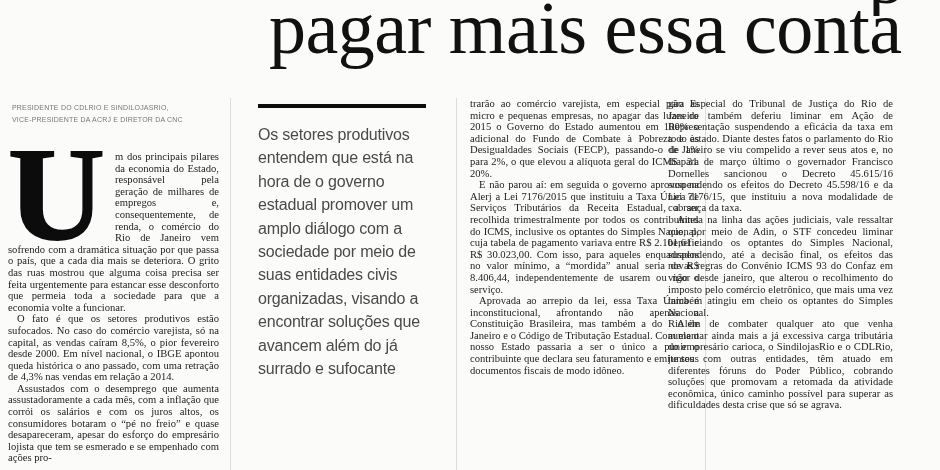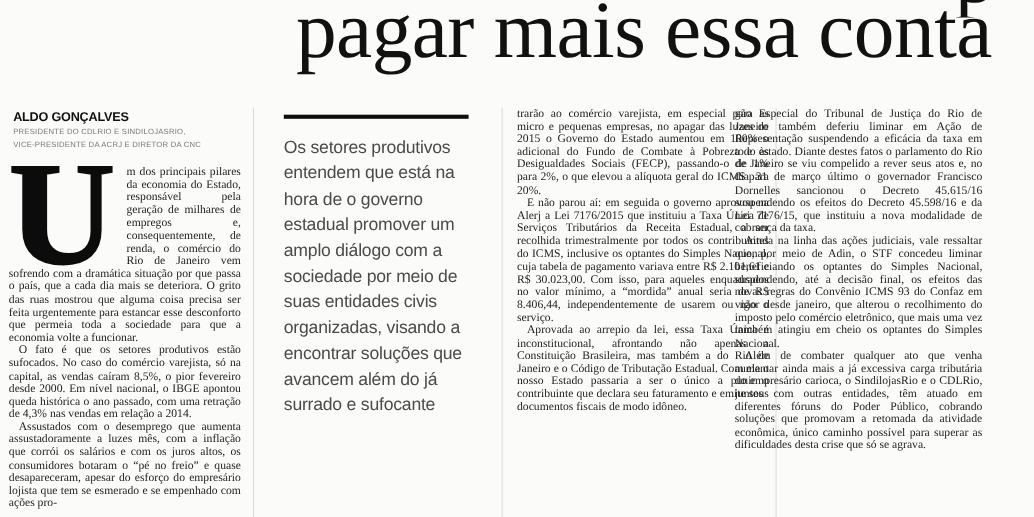--- a/index.html
+++ b/index.html
@@ -54,36 +54,35 @@
 </head>
 <body>
 
 <div class="frag-clip">
   <span>p</span>
 </div>
 
 <h1 class="headline">pagar mais essa conta</h1>
 
 <div class="byline">
-  <p class="name">ALDO GONÇALVES</p>
   <p class="role">PRESIDENTE DO CDLRIO E SINDILOJASRIO,</p>
   <p class="role">VICE-PRESIDENTE DA ACRJ E DIRETOR DA CNC</p>
 </div>
 
 <div class="divider d1"></div>
 <div class="divider d2"></div>
 <div class="divider d3"></div>
 
 <div class="col col1 body-text">
   <p>
     <span class="dropcap">U</span>
     <span>m dos principais pilares da economia do Estado, responsável pela geração de milhares de empregos e, consequentemente, de renda, o comércio do Rio de Janeiro vem sofrendo com a dramática situação por que passa o país, que a cada dia mais se deteriora. O grito das ruas mostrou que alguma coisa precisa ser feita urgentemente para estancar esse desconforto que permeia toda a sociedade para que a economia volte a funcionar.</span>
   </p>
   <p>O fato é que os setores produtivos estão sufocados. No caso do comércio varejista, só na capital, as vendas caíram 8,5%, o pior fevereiro desde 2000. Em nível nacional, o IBGE apontou queda histórica o ano passado, com uma retração de 4,3% nas vendas em relação a 2014.</p>
-  <p>Assustados com o desemprego que aumenta assustadoramente a luzes mês, com a inflação que corrói os salários e com os juros altos, os consumidores botaram o “pé no freio” e quase desapareceram, apesar do esforço do empresário lojista que tem se esmerado e se empenhado com ações pro-</p>
+  <p>Assustados com o desemprego que aumenta assustadoramente a cada mês, com a inflação que corrói os salários e com os juros altos, os consumidores botaram o “pé no freio” e quase desapareceram, apesar do esforço do empresário lojista que tem se esmerado e se empenhado com ações pro-</p>
 </div>
 
 <div class="col col2">
   <div class="pq-rule top"></div>
   <div class="pullquote">Os setores produtivos entendem que está na hora de o governo estadual promover um amplo diálogo com a sociedade por meio de suas entidades civis organizadas, visando a encontrar soluções que avancem além do já surrado e sufocante aumento de impostos</div>
   <div class="pq-rule bottom"></div>
   <p class="body-text">vem colaborando para os péssimos resultados registrados pelo comércio, que faz</p>
 </div>
 
 <div class="col col3 body-text">

